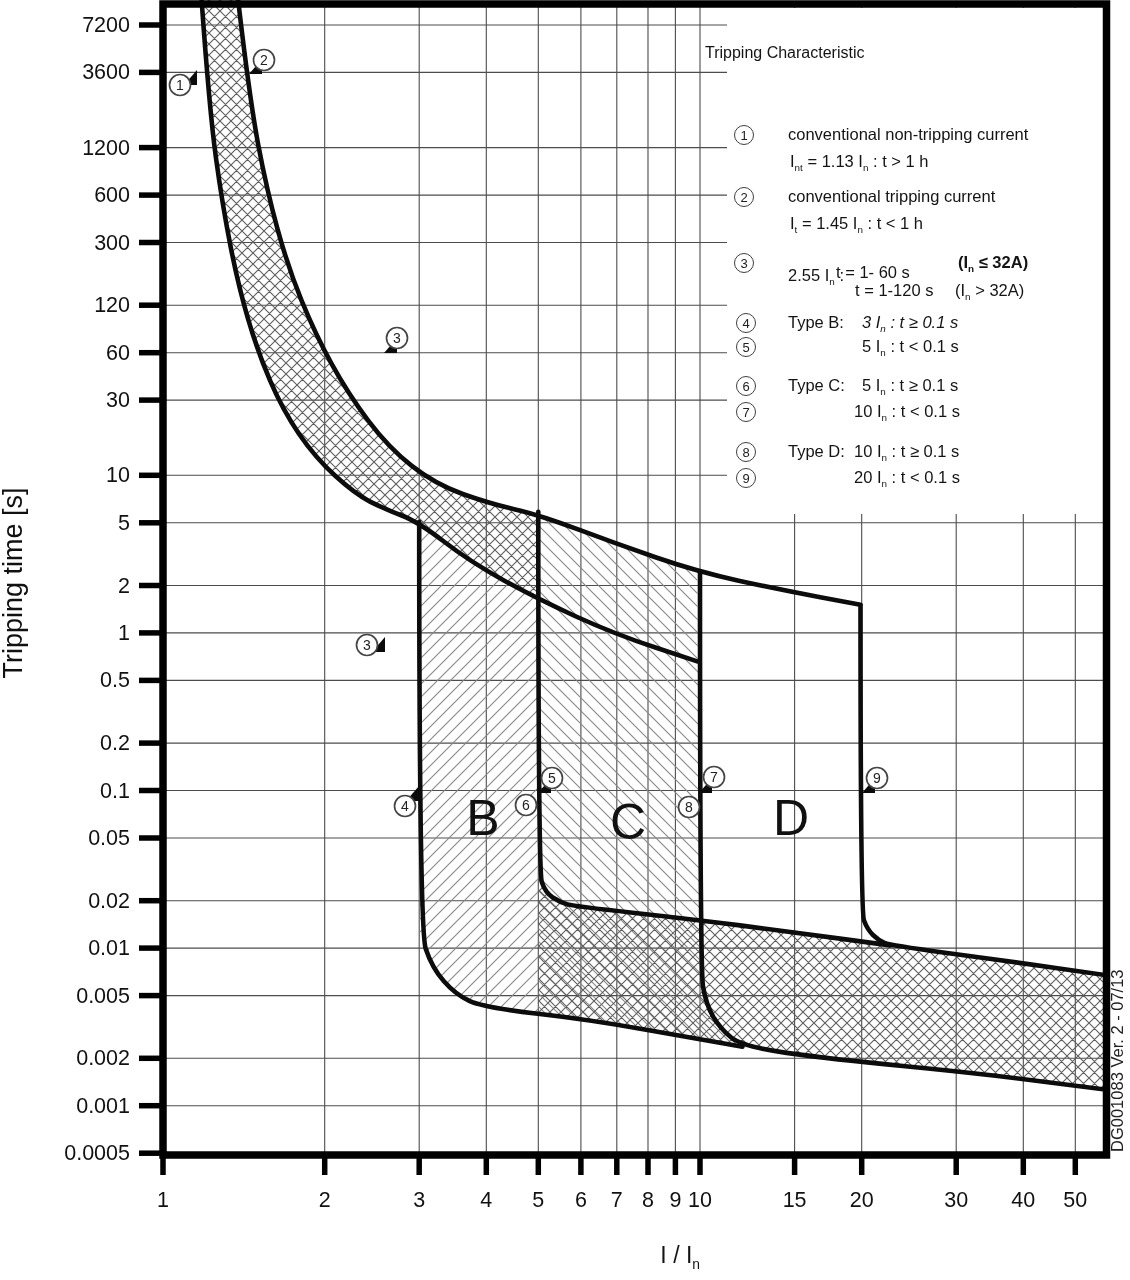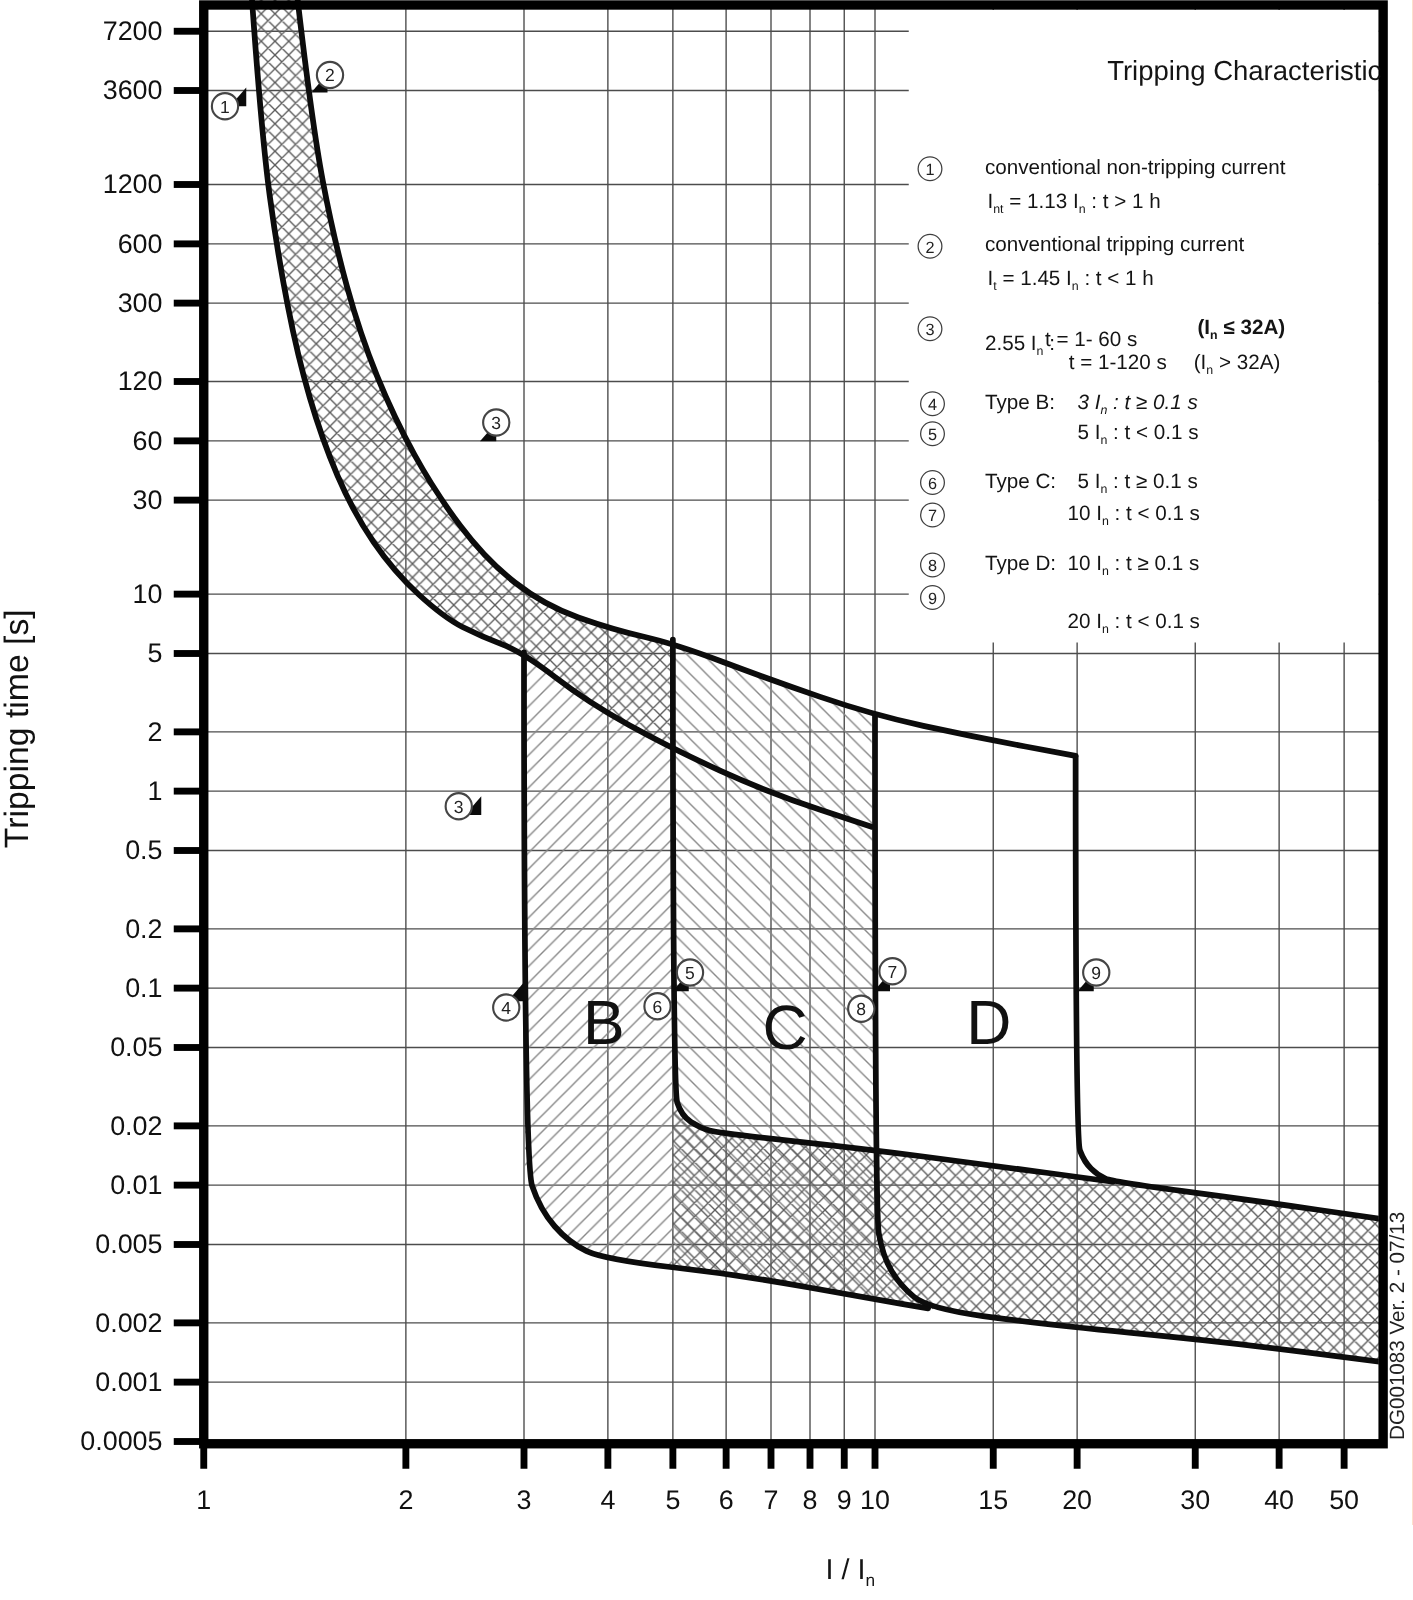--- a/index.html
+++ b/index.html
@@ -1,20 +1,20 @@
 <!DOCTYPE html>
 <html><head>
 <meta charset="utf-8">
 <style>
   html,body{margin:0;padding:0;background:#fff}
-  #stage{position:relative;width:1130px;height:1280px;background:#f97316;overflow:hidden;
+  #stage{position:relative;width:1130px;height:1280px;background:#fef9c3;overflow:hidden;
          font-family:"Liberation Sans","DejaVu Sans",sans-serif;color:#141414}
   #plot{position:absolute;left:0;top:0}
   .ov{position:absolute;white-space:nowrap;color:#141414}
-  .lg-title{font-size:22px;width:400px;text-align:right}
+  .lg-title{font-size:16px;width:400px;text-align:left}
   .lg-sub{font-size:18px;width:400px;text-align:center}
   .lg-line{font-size:16.5px}
   .lg-circ{position:absolute;width:20px;height:20px;border:1.7px solid #3f3f3f;border-radius:50%;
            font-size:13px;line-height:20px;text-align:center;color:#222;background:#fff;box-sizing:border-box}
   sub{font-size:0.6em}
   .xlab{font-size:23px;width:120px;text-align:right}
 </style>
 </head>
 <body>
 
@@ -244,17 +244,17 @@
       <div class="ov lg-line" style="left: 862px; top: 337px;">5 I<sub>n</sub>  : t &lt; 0.1 s</div>
       <div class="lg-circ" style="left: 736px; top: 376px;">6</div>
       <div class="ov lg-line" style="left: 788px; top: 376px;">Type C:</div>
       <div class="ov lg-line" style="left: 862px; top: 376px;">5 I<sub>n</sub>  : t ≥ 0.1 s</div>
       <div class="lg-circ" style="left: 736px; top: 402px;">7</div>
       <div class="ov lg-line" style="left: 854px; top: 402px;">10 I<sub>n</sub>  : t &lt; 0.1 s</div>
       <div class="lg-circ" style="left: 736px; top: 442px;">8</div>
       <div class="ov lg-line" style="left: 788px; top: 442px;">Type D:</div>
       <div class="ov lg-line" style="left: 854px; top: 442px;">10 I<sub>n</sub>  : t ≥ 0.1 s</div>
       <div class="lg-circ" style="left: 736px; top: 468px;">9</div>
-      <div class="ov lg-line" style="left: 854px; top: 468px; margin-top: 20px;">20 I<sub>n</sub>  : t &lt; 0.1 s</div>
+      <div class="ov lg-line" style="left: 854px; top: 468px;">20 I<sub>n</sub>  : t &lt; 0.1 s</div>
     </div>
 
   <div class="ov xlab" style="left:580px;top:1242px">I / I<sub>n</sub></div>
 </div>
 
 </body></html>

